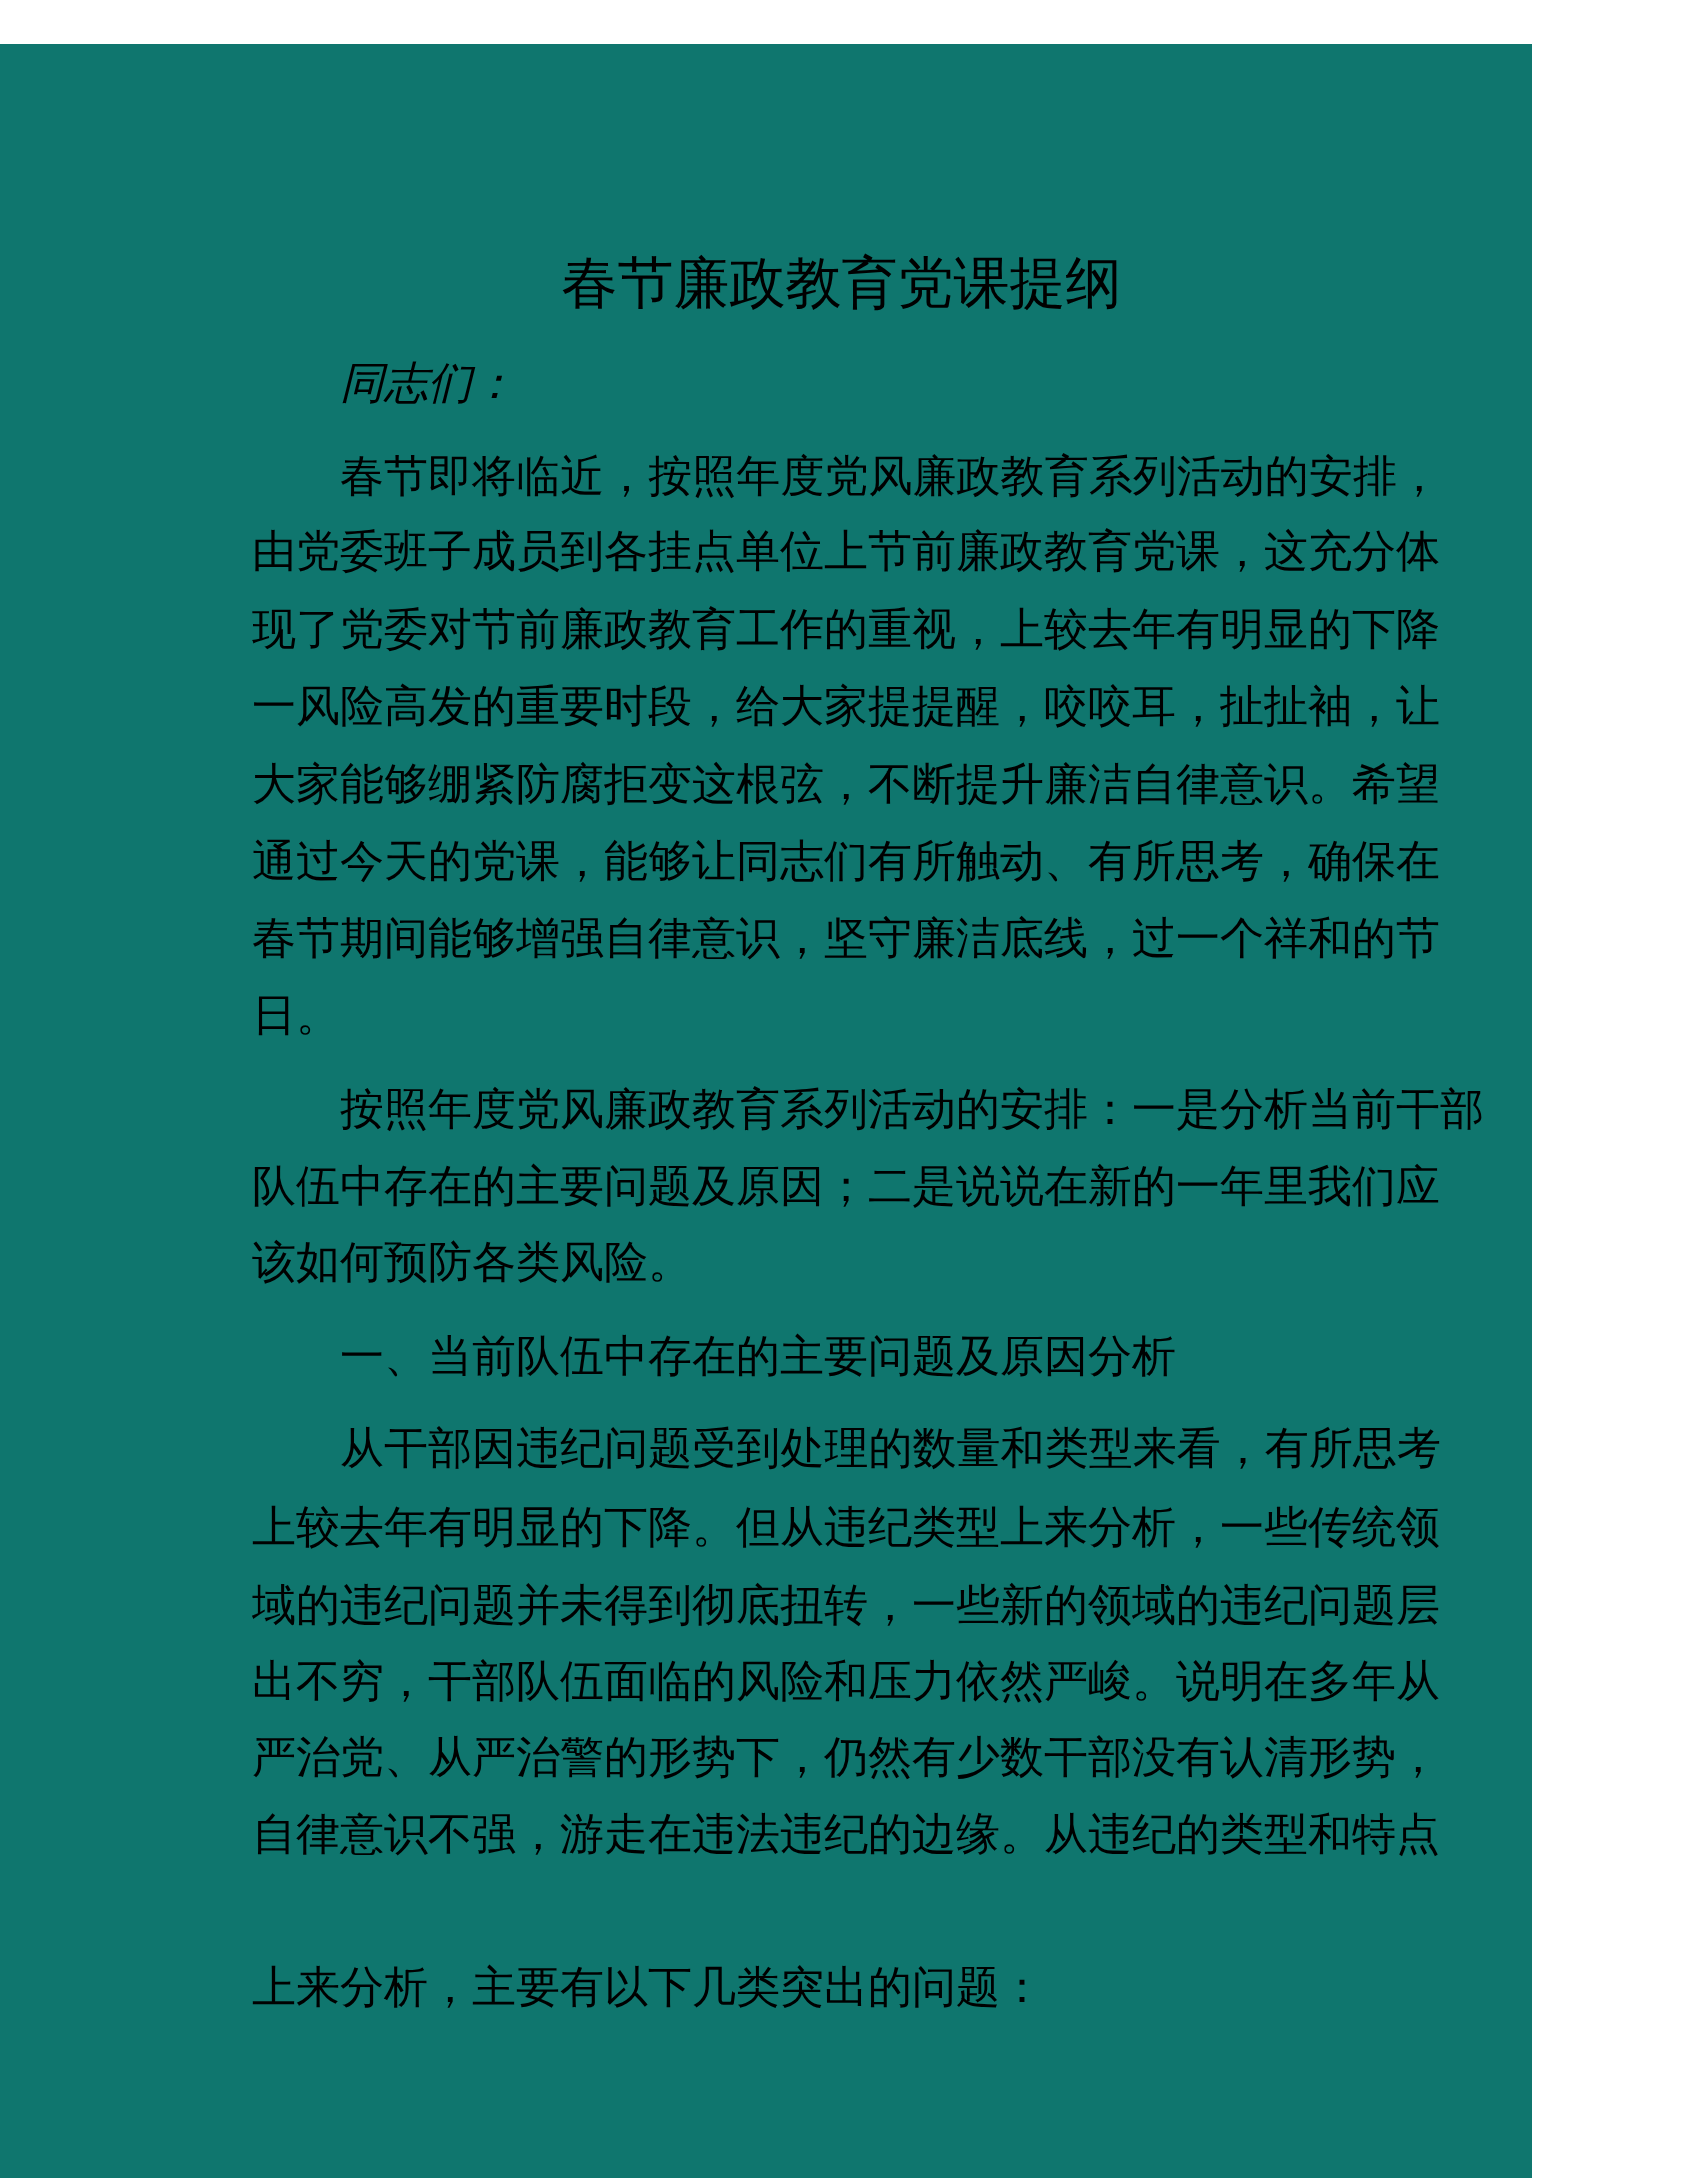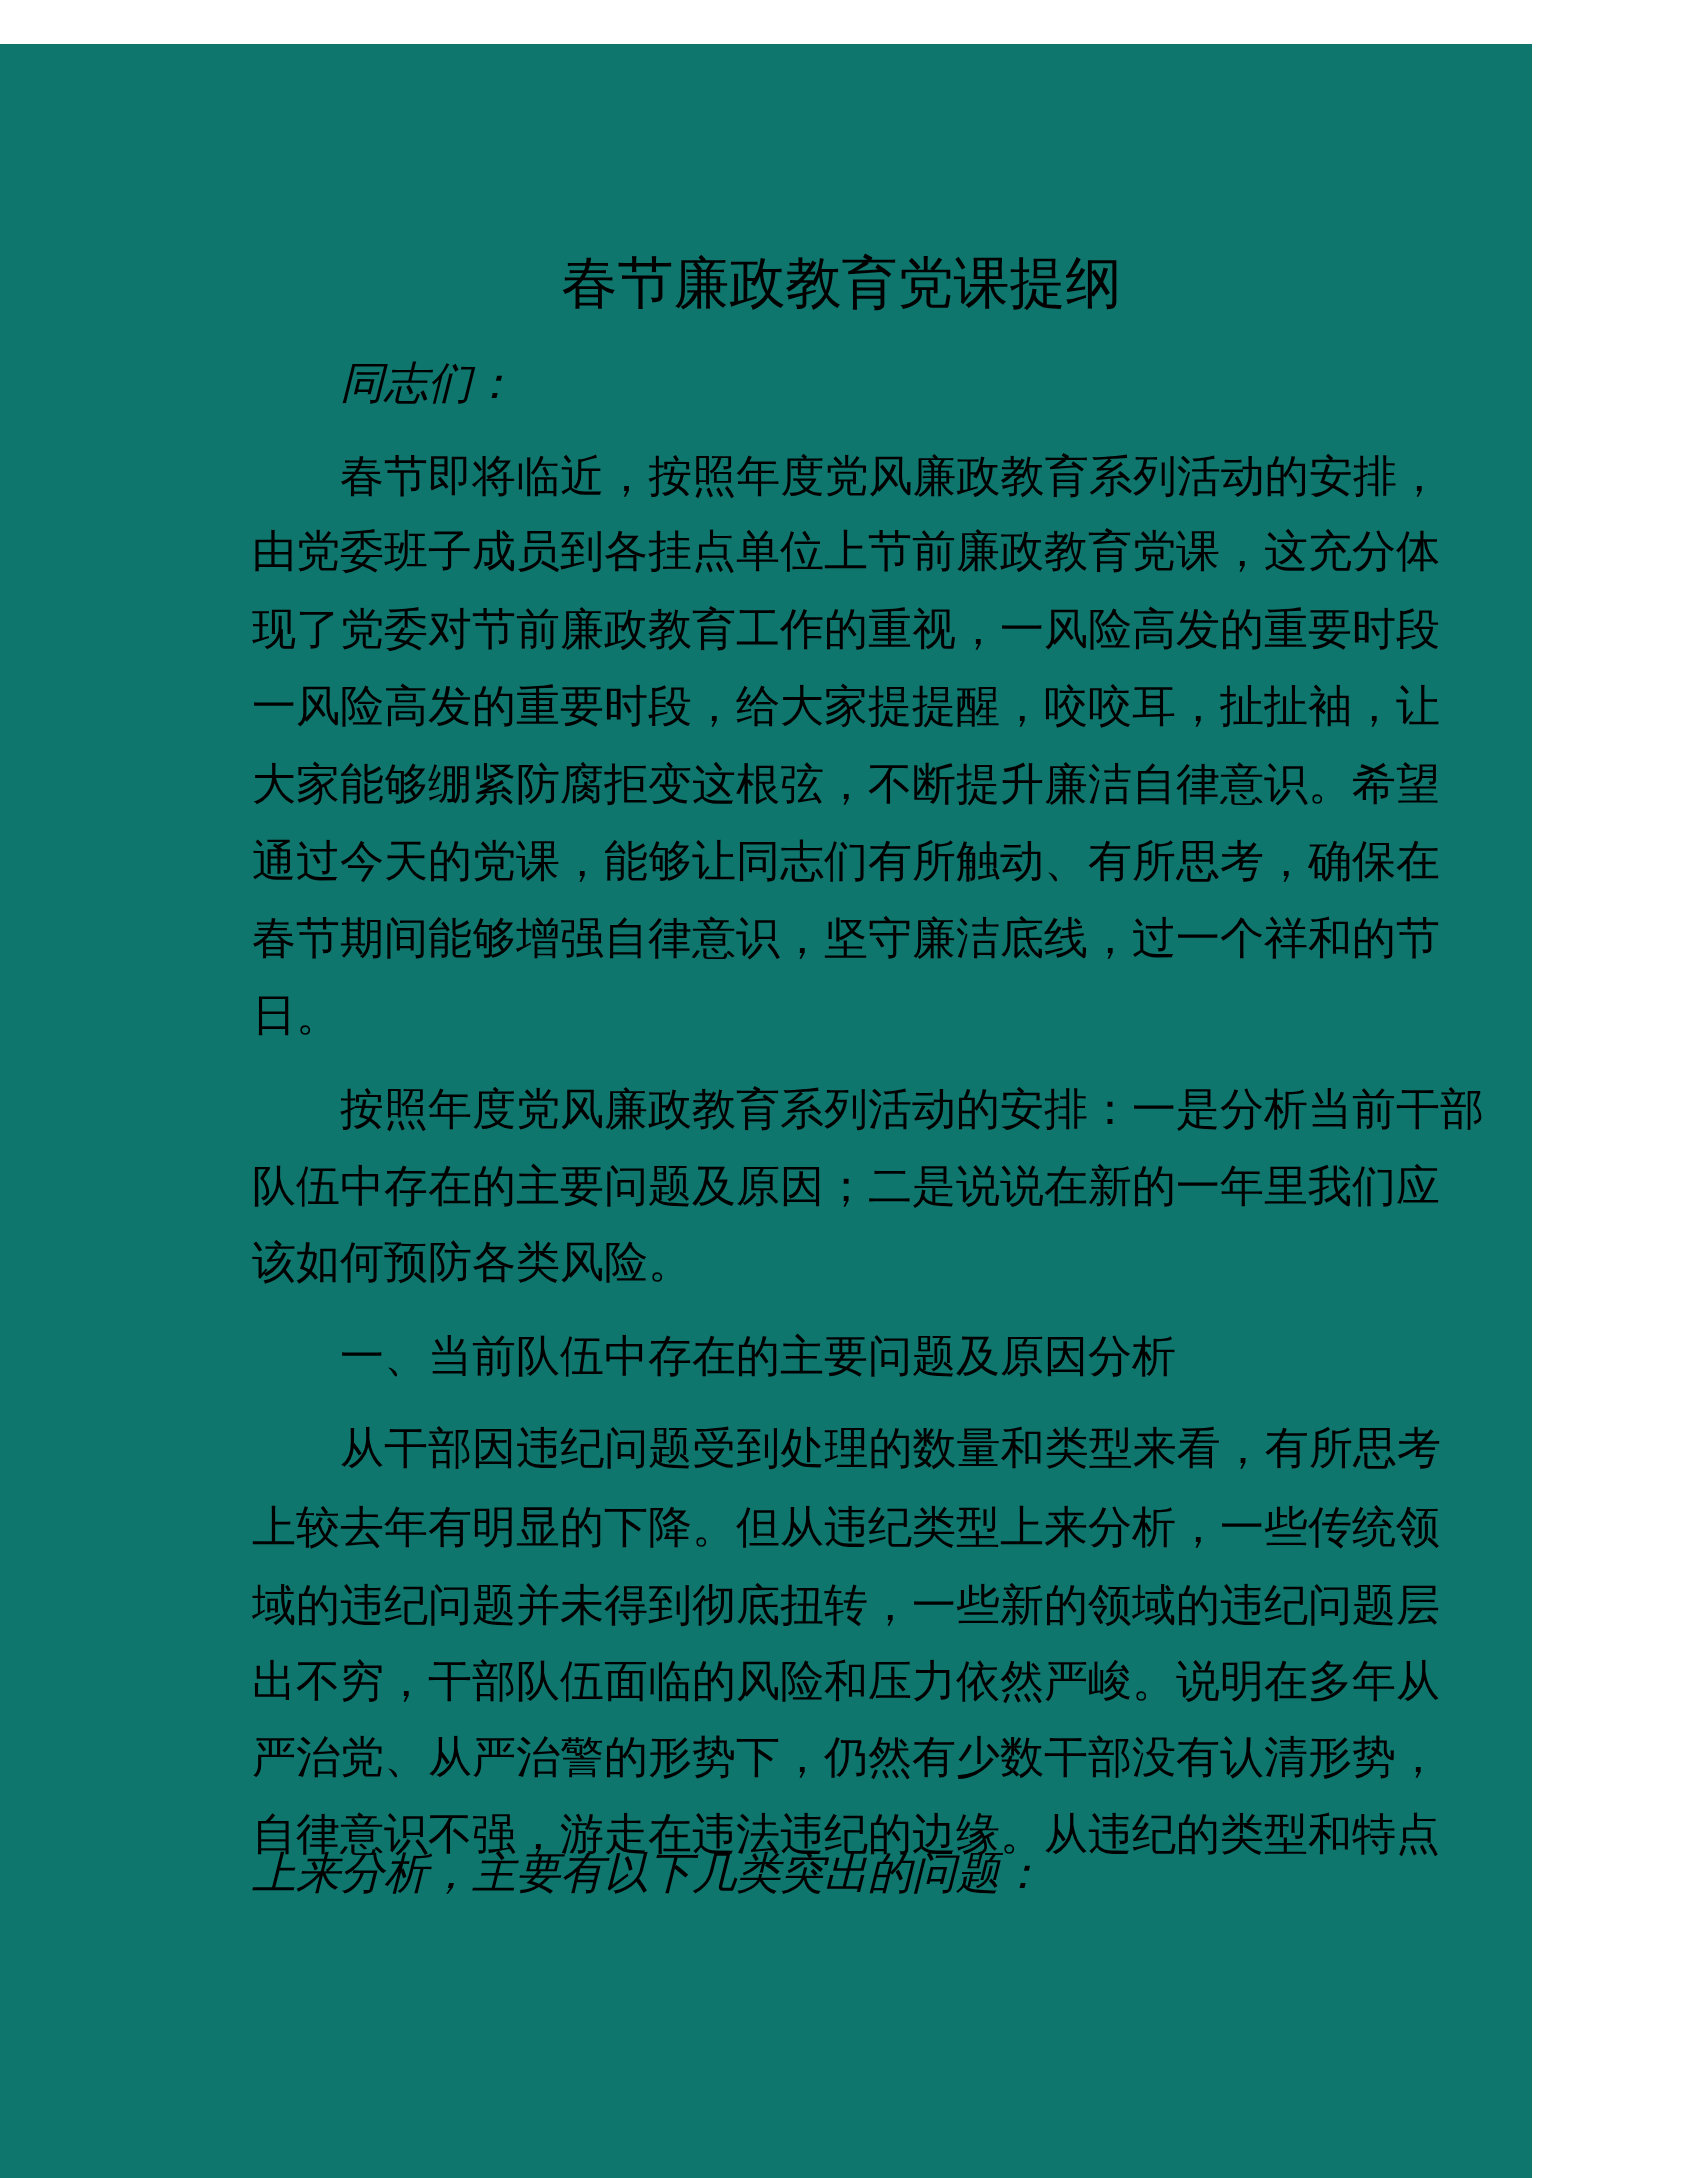--- a/index.html
+++ b/index.html
@@ -61,21 +61,21 @@
 
 <div class="page">
 
   <div class="title">春节廉政教育党课提纲</div>
 
   <div class="line indent last" style="top:300px;font-style:italic;">同志们：</div>
 
   <div>
     <div class="line indent" style="top:393px;">春节即将临近，按照年度党风廉政教育系列活动的安排，</div>
     <div class="line" style="top:468px;">由党委班子成员到各挂点单位上节前廉政教育党课，这充分体</div>
-    <div class="line" style="top:546px;">现了党委对节前廉政教育工作的重视，一风险高发的重要时段</div>
+    <div class="line" style="top:546px;">现了党委对节前廉政教育工作的重视，上较去年有明显的下降</div>
     <div class="line" style="top:623px;">一风险高发的重要时段，给大家提提醒，咬咬耳，扯扯袖，让</div>
     <div class="line" style="top:701px;">大家能够绷紧防腐拒变这根弦，不断提升廉洁自律意识。希望</div>
     <div class="line" style="top:778px;">通过今天的党课，能够让同志们有所触动、有所思考，确保在</div>
     <div class="line" style="top:855px;">春节期间能够增强自律意识，坚守廉洁底线，过一个祥和的节</div>
     <div class="line last" style="top:932px;">日。</div>
   </div>
 
   <div>
     <div class="line indent" style="top:1026px;">按照年度党风廉政教育系列活动的安排：一是分析当前干部</div>
     <div class="line" style="top:1103px;">队伍中存在的主要问题及原因；二是说说在新的一年里我们应</div>
@@ -84,17 +84,17 @@
 
   <div class="line indent last" style="top:1273px;">一、当前队伍中存在的主要问题及原因分析</div>
 
   <div>
     <div class="line indent" style="top:1365px;">从干部因违纪问题受到处理的数量和类型来看，有所思考</div>
     <div class="line" style="top:1444px;">上较去年有明显的下降。但从违纪类型上来分析，一些传统领</div>
     <div class="line" style="top:1522px;">域的违纪问题并未得到彻底扭转，一些新的领域的违纪问题层</div>
     <div class="line" style="top:1598px;">出不穷，干部队伍面临的风险和压力依然严峻。说明在多年从</div>
     <div class="line" style="top:1674px;">严治党、从严治警的形势下，仍然有少数干部没有认清形势，</div>
     <div class="line" style="top:1751px;">自律意识不强，游走在违法违纪的边缘。从违纪的类型和特点</div>
-    <div class="line last" style="top:1790px;font-style:italic;">上来分析，主要有以下几类突出的问题：</div>
+    <div class="line last" style="top:1904px;">上来分析，主要有以下几类突出的问题：</div>
   </div>
 
 </div>
 
 
 </body></html>

